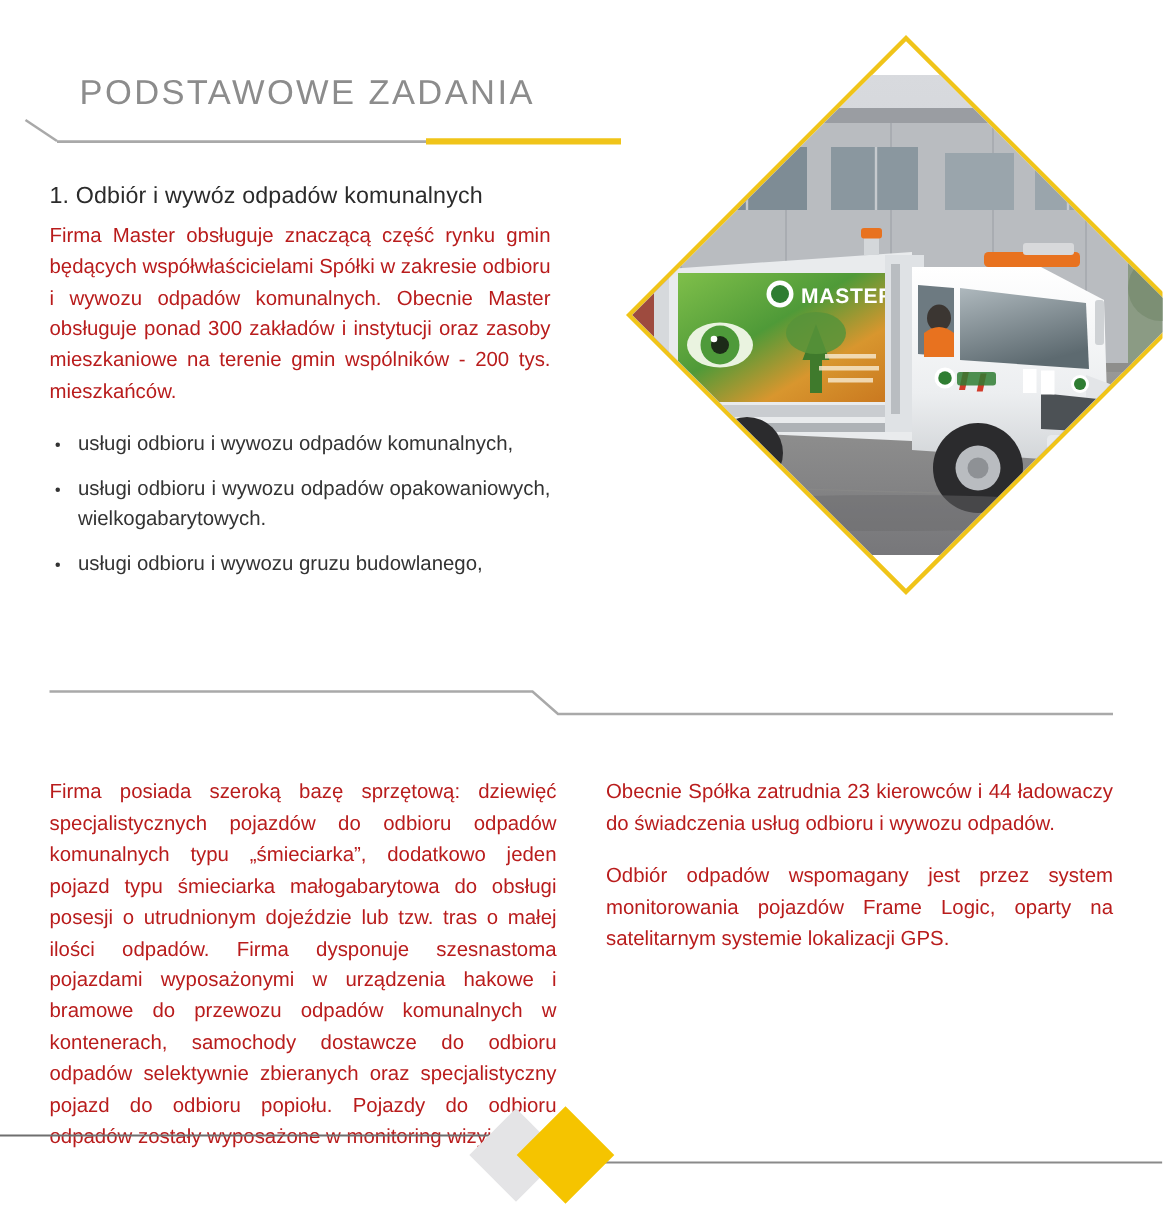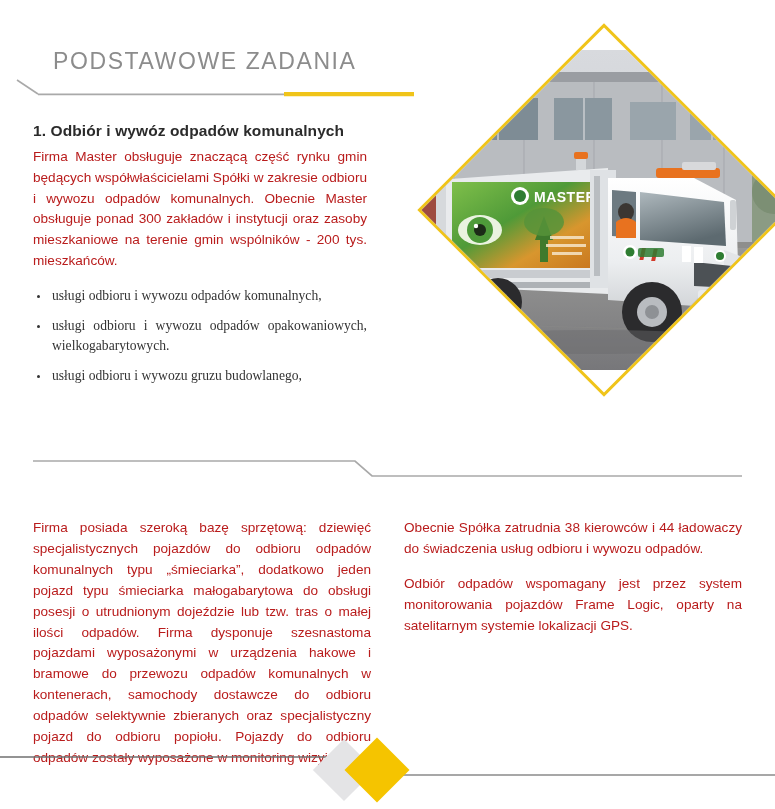--- a/index.html
+++ b/index.html
@@ -52,21 +52,21 @@
 
   
   .top-col {
     position: absolute;
     left: 33px;
     top: 121px;
     width: 334px;
   }
   .subhead {
     font-size: 15.5px;
-    font-weight: 700;
+    font-weight: 400;
     color: #2b2b2b;
     letter-spacing: 0.1px;
     margin: 0 0 5px 0;
     line-height: 1.35;
   }
   .para {
     font-size: 13.6px;
     line-height: 20.8px;
     color: #b91c1c;
     margin: 0 0 14px 0;
@@ -81,21 +81,20 @@
     padding: 0;
   }
   .bullets li {
     position: relative;
     padding-left: 19px;
     font-size: 13.6px;
     line-height: 20.8px;
     color: #333333;
     margin-bottom: 9px;
     text-align: justify;
-    font-family: Liberation Serif, serif;
   }
   .bullets li::before {
     content: "";
     position: absolute;
     left: 4px;
     top: 9px;
     width: 3px;
     height: 3px;
     border-radius: 50%;
     background: #333333;
@@ -355,21 +354,21 @@
 
   <svg class="divider" width="775" height="40" viewBox="0 0 775 40">
     <path d="M 33 11 L 355 11 L 372 26 L 742 26" stroke="#a9a9a9" stroke-width="1.7" fill="none"></path>
   </svg>
 
   <div class="bottom">
     <div class="col">
       <p class="para">Firma posiada szeroką bazę sprzętową: dziewięć specjalistycznych pojazdów do odbioru odpadów komunalnych typu „śmieciarka”, dodatkowo jeden pojazd typu śmieciarka małogabarytowa do obsługi posesji o utrudnionym dojeździe lub tzw. tras o małej ilości odpadów. Firma dysponuje szesnastoma pojazdami wyposażonymi w urządzenia hakowe i bramowe do przewozu odpadów komunalnych w kontenerach, samochody dostawcze do odbioru odpadów selektywnie zbieranych oraz specjalistyczny pojazd do odbioru popiołu. Pojazdy do odbioru odpadów zostały wyposażone w monitoring wizyjny</p>
     </div>
     <div class="col">
-      <p class="para">Obecnie Spółka zatrudnia 38 kierowców i 44 ładowaczy do świadczenia usług odbioru i wywozu odpadów.</p>
+      <p class="para">Obecnie Spółka zatrudnia 23 kierowców i 44 ładowaczy do świadczenia usług odbioru i wywozu odpadów.</p>
       <p class="para">Odbiór odpadów wspomagany jest przez system monitorowania pojazdów Frame Logic, oparty na satelitarnym systemie lokalizacji GPS.</p>
     </div>
   </div>
 
   <svg class="footer" width="775" height="80" viewBox="0 0 775 80">
 
     <line x1="0" y1="28" x2="335" y2="28" stroke="#6f6f6f" stroke-width="1.4"></line>
 
     <line x1="392" y1="46" x2="775" y2="46" stroke="#8a8a8a" stroke-width="1.4"></line>
 

